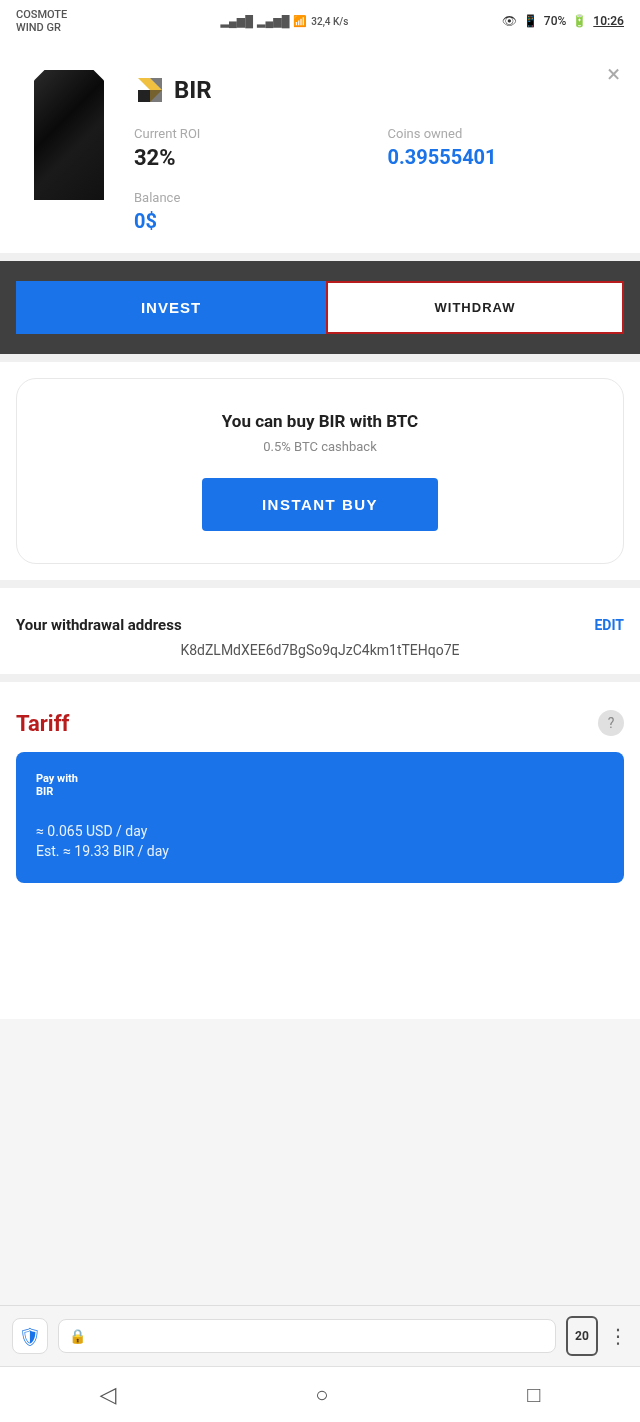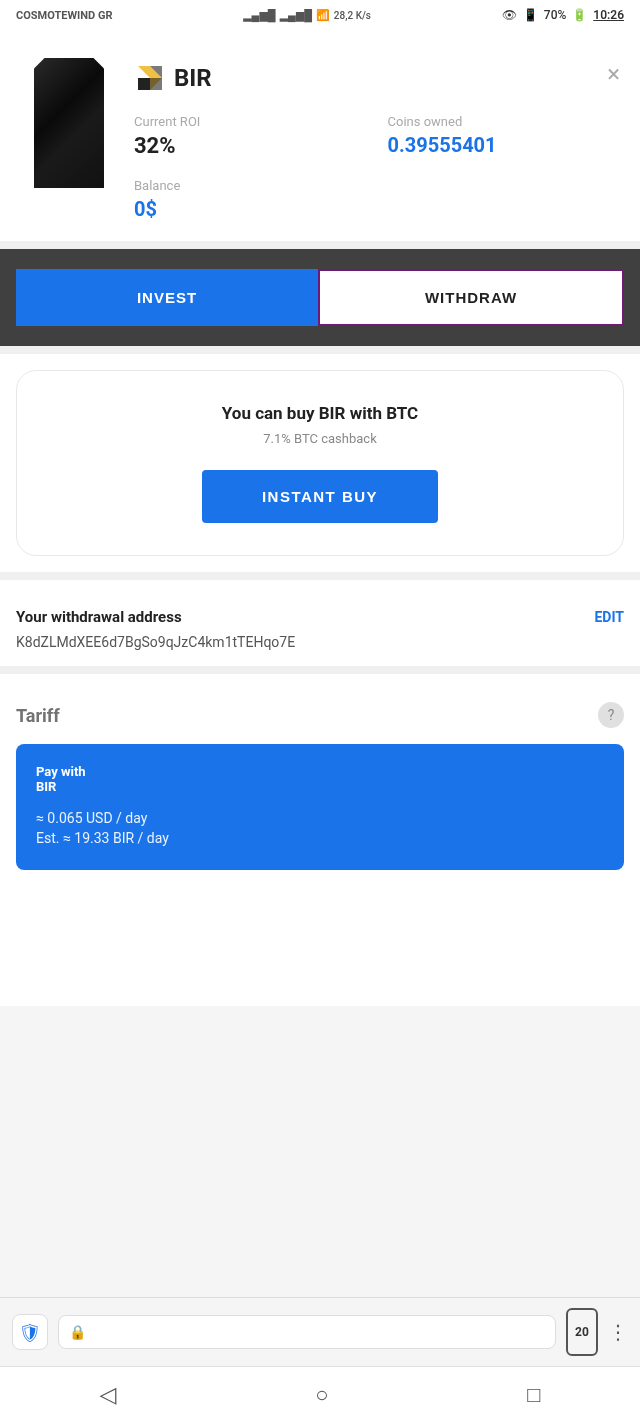--- a/index.html
+++ b/index.html
@@ -17,21 +17,21 @@
     .status-bar {
       background: #fff;
       display: flex;
       justify-content: space-between;
       align-items: center;
       padding: 8px 16px 6px;
       font-size: 13px;
       color: #333;
       font-weight: 500;
     }
-    .status-left { display: flex; flex-direction: row; font-size: 11px; color: #555; font-weight: bold; }
+    .status-left { display: flex; flex-direction: column; font-size: 11px; color: #555; }
     .status-right { display: flex; align-items: center; gap: 6px; font-size: 12px; }
 
     
     .main-content {
       background: #fff;
       margin-top: 0;
     }
 
     
     .close-btn {
@@ -124,27 +124,27 @@
       color: #fff;
       font-size: 15px;
       font-weight: 700;
       letter-spacing: 1px;
       border: none;
       cursor: pointer;
       text-align: center;
     }
     .btn-withdraw {
       flex: 1;
-      padding: 18px;
+      padding: 10px;
       background: #fff;
       color: #222;
-      font-size: 15px;
+      font-size: 13px;
       font-weight: 700;
       letter-spacing: 1px;
-      border: 2px solid #701a75;
+      border: 2px solid #b91c1c;
       cursor: pointer;
       text-align: center;
     }
 
     
     .btc-card {
       margin: 16px;
       background: #fff;
       border: 1px solid #e8e8e8;
       border-radius: 20px;
@@ -194,38 +194,39 @@
     .edit-btn {
       font-size: 14px;
       font-weight: 700;
       color: #1a73e8;
       cursor: pointer;
     }
     .withdrawal-address {
       font-size: 14px;
       color: #555;
       word-break: break-all;
+      text-align: center;
     }
 
     
     .tariff-section {
       background: #fff;
       padding: 20px 16px 16px;
       margin-top: 8px;
     }
     .tariff-header {
       display: flex;
       justify-content: space-between;
       align-items: center;
       margin-bottom: 16px;
     }
     .tariff-title {
-      font-size: 18px;
-      font-weight: 700;
-      color: #737373;
+      font-size: 22px;
+      font-weight: 700;
+      color: #b91c1c;
       text-align: center;
     }
     .help-icon {
       width: 26px;
       height: 26px;
       border-radius: 50%;
       background: #e0e0e0;
       display: flex;
       align-items: center;
       justify-content: center;
@@ -233,23 +234,23 @@
       color: #888;
       cursor: pointer;
     }
     .tariff-card {
       background: #1a73e8;
       border-radius: 8px;
       padding: 20px;
       color: #fff;
     }
     .tariff-card-title {
-      font-size: 13px;
-      font-weight: 700;
-      margin-bottom: 16px;
+      font-size: 11px;
+      font-weight: 700;
+      margin-bottom: 25px;
     }
     .tariff-detail {
       font-size: 14px;
       opacity: 0.9;
       margin-bottom: 4px;
     }
 
     
     .browser-bar {
       position: fixed;
@@ -285,21 +286,21 @@
       align-items: center;
       padding: 8px 10px;
       gap: 8px;
       font-size: 13px;
       color: #333;
     }
     .lock-icon { font-size: 14px; color: #555; }
     .url-text { flex: 1; overflow: hidden; white-space: nowrap; text-overflow: ellipsis; }
     .tab-count {
       width: 32px;
-      height: 48px;
+      height: 40px;
       border: 2px solid #555;
       border-radius: 6px;
       display: flex;
       align-items: center;
       justify-content: center;
       font-size: 12px;
       font-weight: 700;
       color: #333;
     }
     .menu-dots { font-size: 20px; color: #555; cursor: pointer; }
@@ -335,21 +336,21 @@
 
 <div class="status-bar">
   <div class="status-left">
     <span>COSMOTE</span>
     <span>WIND GR</span>
   </div>
   <div style="display:flex;align-items:center;gap:4px;font-size:11px;color:#555;">
     <span>▂▄▆█</span>
     <span>▂▄▆█</span>
     <span>📶</span>
-    <span style="font-size:10px;">28,2 K/s</span>
+    <span style="font-size:10px;">32,4 K/s</span>
   </div>
   <div class="status-right">
     <span>👁</span>
     <span>📱</span>
     <span>70%</span>
     <span>🔋</span>
     <span style="font-weight:600;text-decoration:underline;">10:26</span>
   </div>
 </div>
 
@@ -394,21 +395,21 @@
 
   <div class="action-buttons">
     <button class="btn-invest">INVEST</button>
     <button class="btn-withdraw">WITHDRAW</button>
   </div>
 
   <div class="divider"></div>
 
   <div class="btc-card">
     <div class="btc-title">You can buy BIR with BTC</div>
-    <div class="btc-subtitle">7.1% BTC cashback</div>
+    <div class="btc-subtitle">0.5% BTC cashback</div>
     <button class="btn-instant-buy">INSTANT BUY</button>
   </div>
 
   <div class="divider"></div>
 
   <div class="withdrawal-section">
     <div class="withdrawal-header">
       <span class="withdrawal-title">Your withdrawal address</span>
       <span class="edit-btn">EDIT</span>
     </div>

